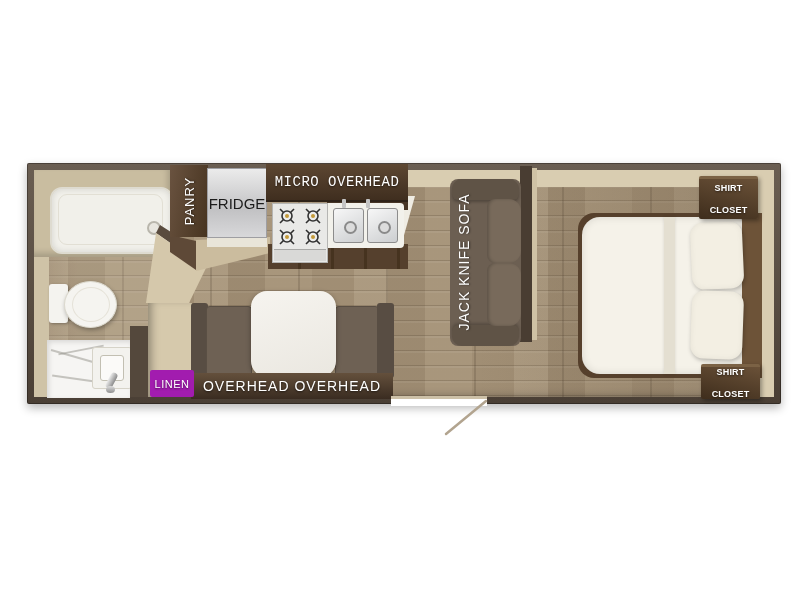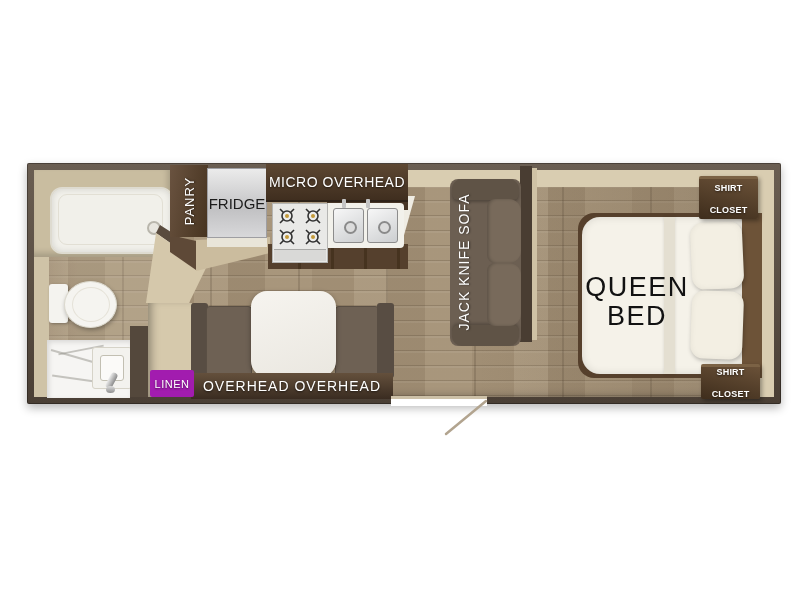--- a/index.html
+++ b/index.html
@@ -57,21 +57,21 @@
   #cab-base{left:268px;top:244px;width:140px;height:25px;
     background:repeating-linear-gradient(90deg,#55402d 0 30px,#46331f 30px 33px);}
   #pantry{left:170px;top:165px;width:38px;height:72px;
     background:linear-gradient(100deg,#6a5340,#46331f);}
   #fridge{left:207px;top:168px;width:60px;height:70px;border:1px solid #9e9ea2;
     background:linear-gradient(180deg,#ebebeb,#c2c2c4 60%,#d8d8da);
     display:flex;justify-content:center;align-items:flex-start;padding-top:12px;box-sizing:border-box;}
   #fridge-base{left:207px;top:238px;width:60px;height:9px;background:#e9e5d9;}
   #micro{left:266px;top:164px;width:142px;height:38px;
     background:linear-gradient(180deg,#5d4732,#3f2e1f);border-bottom:2px solid #2e2218;
-    display:flex;align-items:center;justify-content:center;box-sizing:border-box;}
+    display:flex;align-items:center;justify-content:center;box-sizing:border-box;font-family:Liberation Mono, monospace;}
   #micro-shelf{left:327px;top:202px;width:81px;height:8px;background:#463526;}
   #stove{left:272px;top:203px;width:56px;height:60px;background:#e9e9e7;border:1px solid #b5b5b3;box-sizing:border-box;}
   #stove-drawer{left:274px;top:249px;width:52px;height:11px;background:#d9d9d7;border-top:1px solid #a9a9a7;}
   #counter{left:328px;top:203px;width:76px;height:45px;background:#f2f1eb;border-radius:0 4px 4px 0;}
   .basin{width:31px;height:35px;background:linear-gradient(150deg,#f7f7f7,#ccced0);
     border:1px solid #8c8c8c;border-radius:3px;box-sizing:border-box;}
   #basin1{left:333px;top:208px;}
   #basin2{left:367px;top:208px;}
   .drain{width:9px;height:9px;border:2px solid #8a8a8a;border-radius:50%;background:#dcdcdc;}
   #drain1{left:344px;top:221px;}
@@ -241,24 +241,20 @@
   <div class="abs" id="sofa-arm-bot"></div>
   <div class="abs" id="sofa-cush1"></div>
   <div class="abs" id="sofa-cush2"></div>
 
   <div class="abs" id="bed-platform"></div>
   <div class="abs" id="headboard"></div>
   <div class="abs" id="mattress"></div>
   <div class="abs" id="strap"></div>
   <div class="abs pillow" id="pillow1"></div>
   <div class="abs pillow" id="pillow2"></div>
-  <div class="abs" id="queen-label">
-    <span class="queen-line">QUEEN</span>
-    <span class="queen-line">BED</span>
-  </div>
   <div class="abs closet" id="closet-top">
     <span class="lbl closet-line">SHIRT</span>
     <span class="lbl closet-line">CLOSET</span>
   </div>
   <div class="abs closet" id="closet-bot">
     <span class="lbl closet-line">SHIRT</span>
     <span class="lbl closet-line">CLOSET</span>
   </div>
 
   <div class="abs" id="storage-bar">

